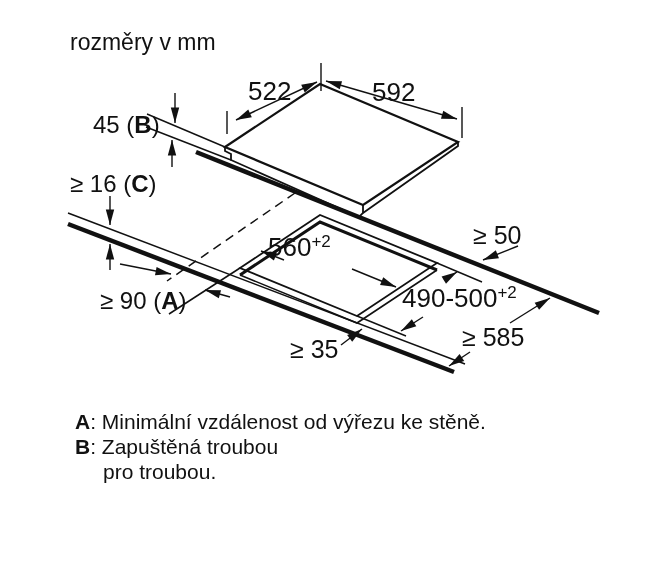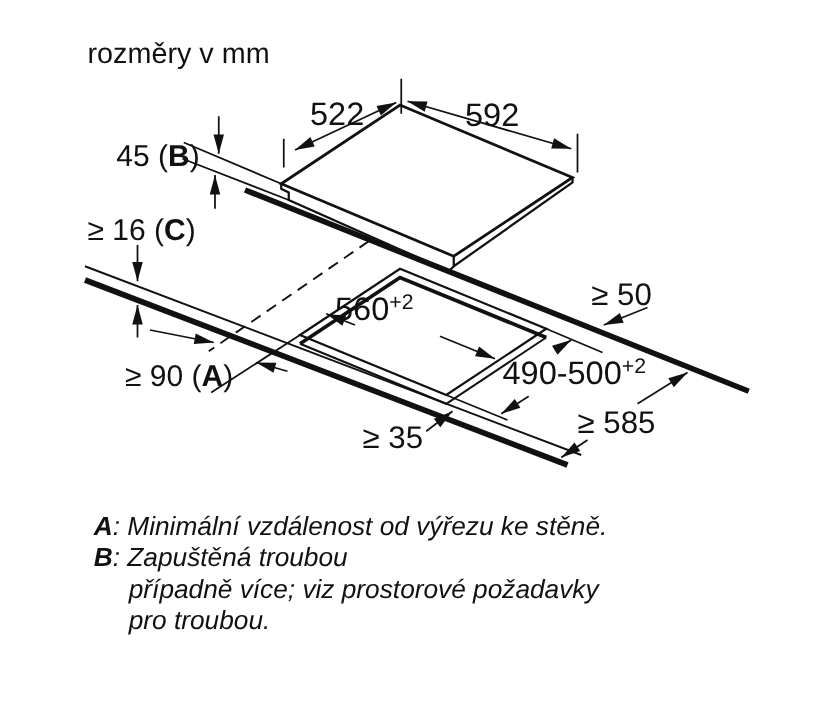--- a/index.html
+++ b/index.html
@@ -1,21 +1,21 @@
 <!DOCTYPE html>
 <html><head>
 <meta charset="utf-8">
 <style>
   html,body{margin:0;padding:0;background:#ffffff;}
   body{width:650px;height:571px;position:relative;overflow:hidden;
        font-family:"Liberation Sans",sans-serif;color:#111;}
   #stage{position:absolute;left:0;top:0;width:650px;height:441px;}
   .title{position:absolute;left:70px;top:29px;font-size:23px;color:#111;}
   .legend{position:absolute;left:75px;top:409px;width:540px;font-size:21px;line-height:25px;color:#111;}
-  .legend .row{white-space:nowrap;font-style:italic;}
+  .legend .row{white-space:nowrap;}
   .legend .row.indent{padding-left:28px;}
   .b{font-weight:bold;}
   svg{position:absolute;left:0;top:0;}
   svg text{font-family:"Liberation Sans",sans-serif;fill:#111;font-size:24px;}
   svg .dimtxt{font-size:26px;}
   svg .clr{font-size:25px;}
   .ln{stroke:#111;fill:none;}
   .w2{stroke-width:2.2;}
   .w18{stroke-width:1.8;}
   .w15{stroke-width:1.5;}
@@ -119,17 +119,16 @@
 
     <g>
       <line class="ln w14" x1="341" y1="345" x2="362" y2="329" marker-end="url(#ah)"></line>
       <text class="clr" x="290" y="358"><tspan>≥ 35</tspan></text>
     </g>
   </svg>
 
   <div class="legend">
     <div class="row"><span class="b">A</span><span>: Minimální vzdálenost od výřezu ke stěně.</span></div>
     <div class="row"><span class="b">B</span><span>: Zapuštěná troubou</span></div>
-    <div class="row indent"><span class="b"></span><span>případně více; viz prostorové požadavky</span></div>
     <div class="row indent"><span class="b"></span><span>pro troubou.</span></div>
   </div>
 
 </div>
 
 </body></html>

